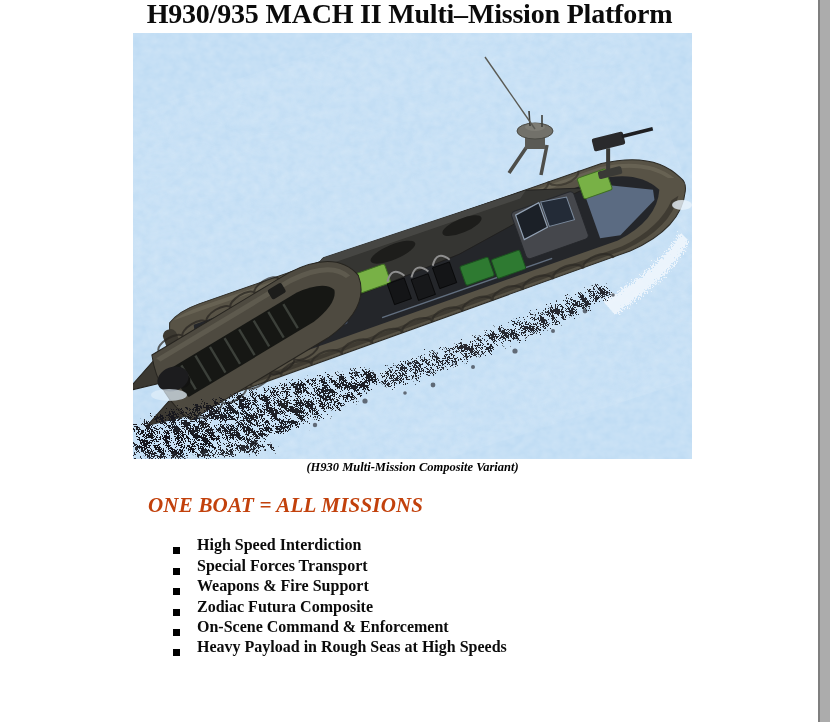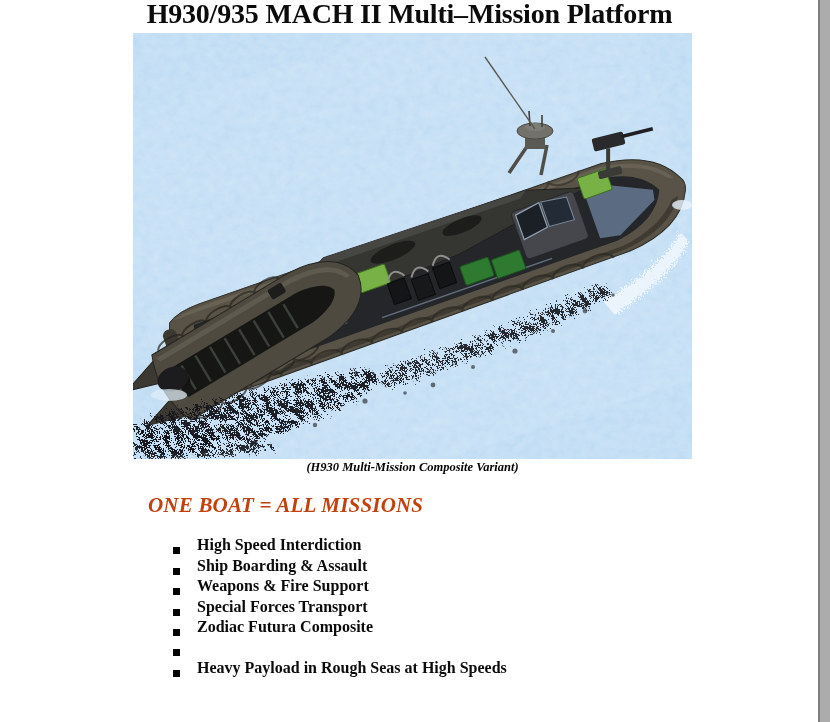--- a/index.html
+++ b/index.html
@@ -202,42 +202,39 @@
 
 <div class="section-heading">ONE BOAT = ALL MISSIONS</div>
 
 <ul class="missions">
 
     <li>
       <span class="sq"></span>
       <span class="mi">High Speed Interdiction</span>
     </li>
 
-    <li>
-      <span class="sq"></span>
-      <span class="mi">Ship Boarding &amp; Assault</span>
+
+    <li>
+      <span class="sq"></span>
+      <span class="mi">Special Forces Transport</span>
     </li>
 
     <li>
       <span class="sq"></span>
       <span class="mi">Weapons &amp; Fire Support</span>
     </li>
 
     <li>
       <span class="sq"></span>
-      <span class="mi">Special Forces Transport</span>
-    </li>
-
-    <li>
-      <span class="sq"></span>
       <span class="mi">Zodiac Futura Composite</span>
     </li>
 
     <li>
       <span class="sq"></span>
+      <span class="mi">On-Scene Command &amp; Enforcement</span>
     </li>
 
 
     <li>
       <span class="sq"></span>
       <span class="mi">Heavy Payload in Rough Seas at High Speeds</span>
     </li>
 
   </ul>
 

